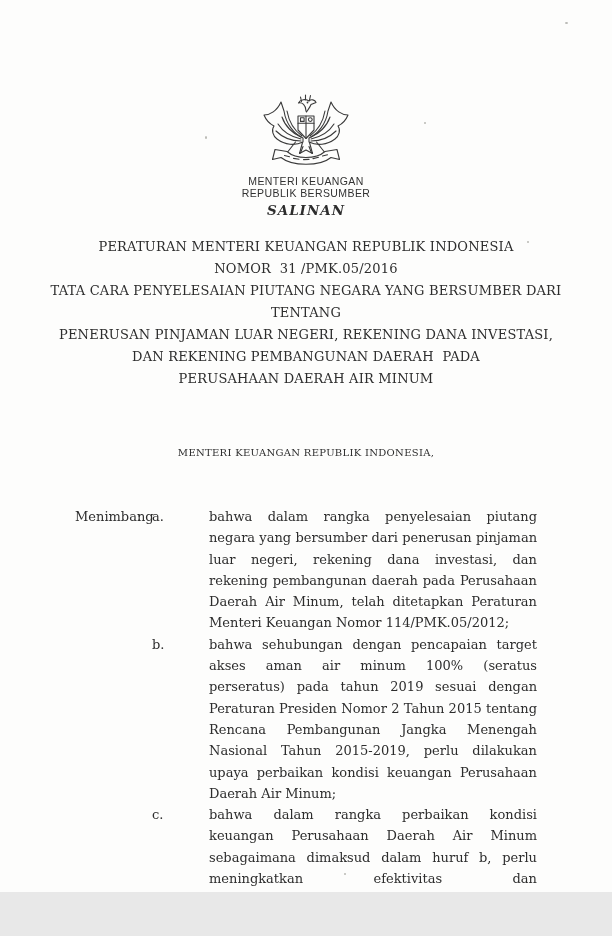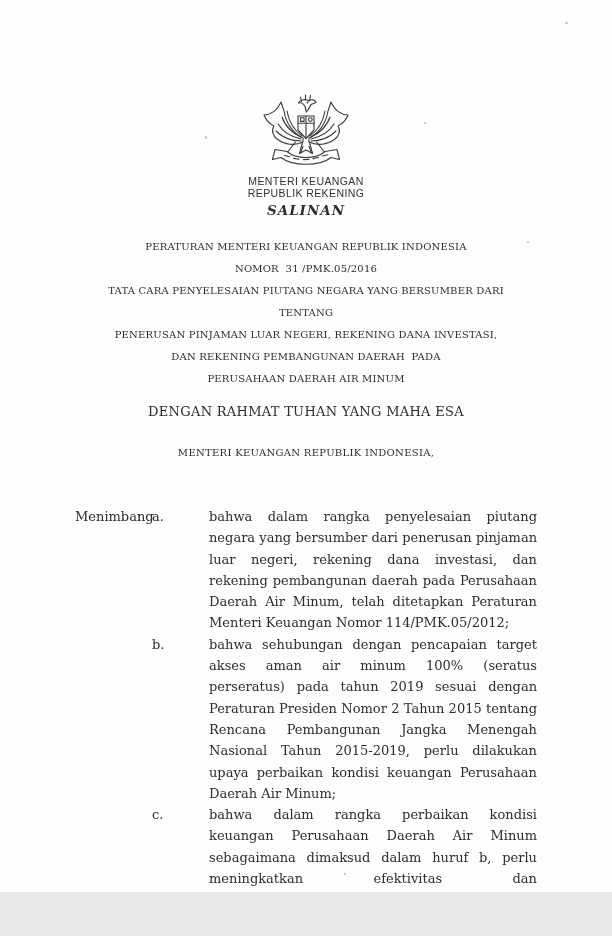--- a/index.html
+++ b/index.html
@@ -31,21 +31,21 @@
     text-align:center;
     font-weight:bold; font-size:13.5px;
     letter-spacing:1px;
     font-style:italic;
   }
 
   
   .title-block {
     position:absolute; top:236px; left:0; width:100%;
     text-align:center;
-    font-size:10px; line-height:22px;
+    font-size:13px; line-height:22px;
     letter-spacing:0.2px;
   }
   .title-line { white-space:pre-wrap; }
 
   .invocation {
     position:absolute; top:404px; left:0; width:100%;
     text-align:center; font-size:13px; letter-spacing:0.3px;
   }
   .authority {
     position:absolute; top:447px; left:0; width:100%;
@@ -121,35 +121,34 @@
         <path d="M44.5 52 L37 61.5 M65.5 52 L73 61.5"></path>
 
         <path d="M24 59.5 L36 61.5 C45 69.5 65 69.5 74 61.5 L86 59.5 L88.5 69.5 L80 67.5 C69 76.5 41 76.5 30 67.5 L21.5 69.5 Z"></path>
         <path d="M33.5 65.5 L38.5 66.8 M42.5 68.4 L48 69.3 M52.5 69.6 L58 69.4 M62 68.6 L67.5 67.2 M71.5 66 L76.5 64.8"></path>
       </g>
     </svg>
   </div>
 
   <div class="ministry">
     <div>MENTERI KEUANGAN</div>
-    <div>REPUBLIK REKENING</div>
+    <div>REPUBLIK BERSUMBER</div>
   </div>
   <div class="salinan">SALINAN</div>
 
   <div class="title-block">
     <div class="title-line">PERATURAN MENTERI KEUANGAN REPUBLIK INDONESIA</div>
     <div class="title-line">NOMOR  31 /PMK.05/2016</div>
     <div class="title-line">TATA CARA PENYELESAIAN PIUTANG NEGARA YANG BERSUMBER DARI</div>
     <div class="title-line">TENTANG</div>
     <div class="title-line">PENERUSAN PINJAMAN LUAR NEGERI, REKENING DANA INVESTASI,</div>
     <div class="title-line">DAN REKENING PEMBANGUNAN DAERAH  PADA</div>
     <div class="title-line">PERUSAHAAN DAERAH AIR MINUM</div>
   </div>
 
-  <div class="invocation">DENGAN RAHMAT TUHAN YANG MAHA ESA</div>
   <div class="authority">MENTERI KEUANGAN REPUBLIK INDONESIA,</div>
 
   <div class="considerations">
     <div class="c-label">Menimbang</div>
     <div class="c-colon">:</div>
     <div class="c-items">
       <div class="c-item">
         <div class="c-marker">a.</div>
         <div class="c-text">bahwa dalam rangka penyelesaian piutang negara yang bersumber dari penerusan pinjaman luar negeri, rekening dana investasi, dan rekening pembangunan daerah pada Perusahaan Daerah Air Minum, telah ditetapkan Peraturan Menteri Keuangan Nomor 114/PMK.05/2012;</div>
       </div>

